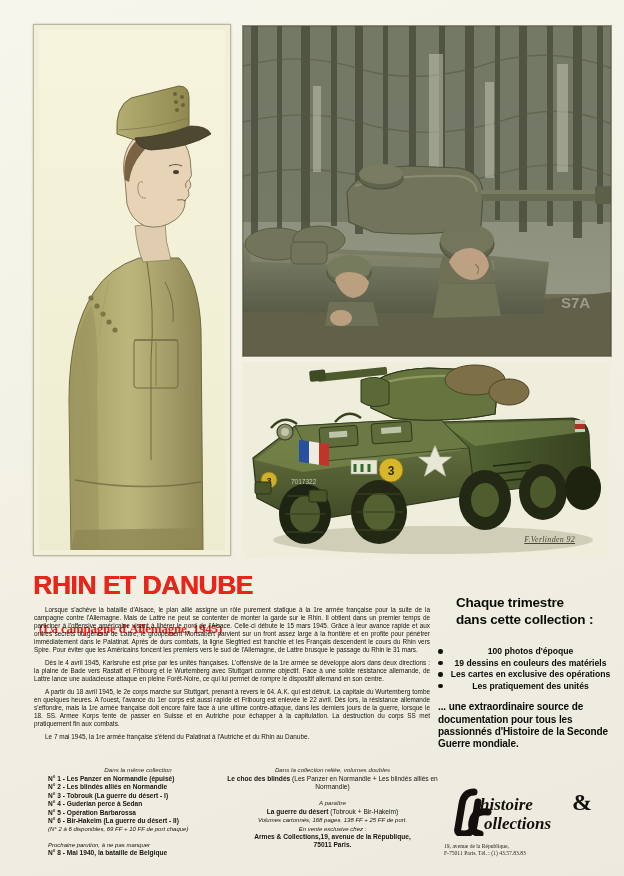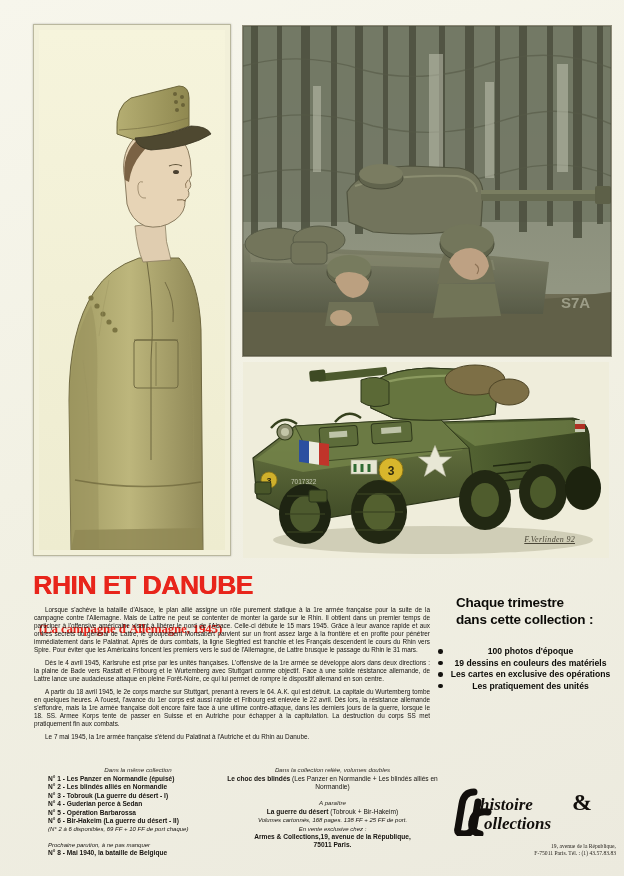--- a/index.html
+++ b/index.html
@@ -87,21 +87,21 @@
     font-style:italic;font-size:6.2px;text-align:center;margin-bottom:2px;color:#2a2620;
   }
   .foot .ln{font-size:6.6px;line-height:8.4px;font-weight:bold;}
   .foot .ln.it{font-style:italic;font-weight:normal;font-size:6px;}
   .foot.left{left:48px;top:766px;width:180px;}
   .foot.center{left:225px;top:766px;width:215px;text-align:center;}
   .foot.center .ln{font-weight:normal;}
   .foot.center .b{font-weight:bold;}
   .foot .spacer{height:7px;}
   
-  .logo{position:absolute;left:444px;top:788px;width:172px;text-align:right;}
+  .logo{position:absolute;left:444px;top:788px;width:172px;text-align:left;}
   .logo .addr{
     font-family:"Liberation Serif",serif;font-size:5.6px;line-height:7px;
     color:#221e19;margin-top:3px;
   }
 </style>
 </head>
 <body>
 
 <div class="page">
 
@@ -431,20 +431,21 @@
       </li>
       <li>
         <span class="bullet"></span>
         <span>Les cartes en exclusive des opérations</span>
       </li>
       <li>
         <span class="bullet"></span>
         <span>Les pratiquement des unités</span>
       </li>
     </ul>
+    <div class="tagline">... une extraordinaire source de documentation pour tous les passionnés d'Histoire de la Seconde Guerre mondiale.</div>
   </div>
 
   <div class="foot left">
     <div class="hdr">Dans la même collection</div>
     <div class="ln">N° 1 - Les Panzer en Normandie (épuisé)</div>
     <div class="ln">N° 2 - Les blindés alliés en Normandie</div>
     <div class="ln">N° 3 - Tobrouk (La guerre du désert - I)</div>
     <div class="ln">N° 4 - Guderian perce à Sedan</div>
     <div class="ln">N° 5 - Opération Barbarossa</div>
     <div class="ln">N° 6 - Bir-Hakeim (La guerre du désert - II)</div>

